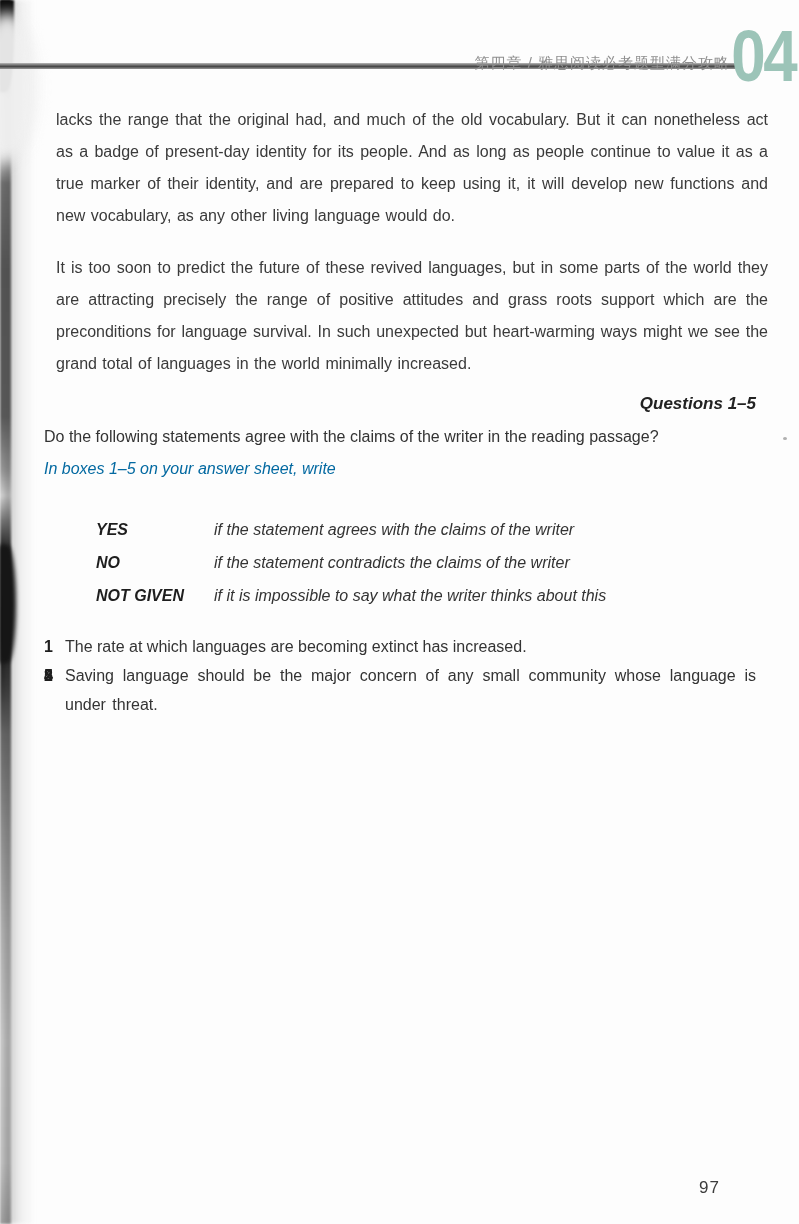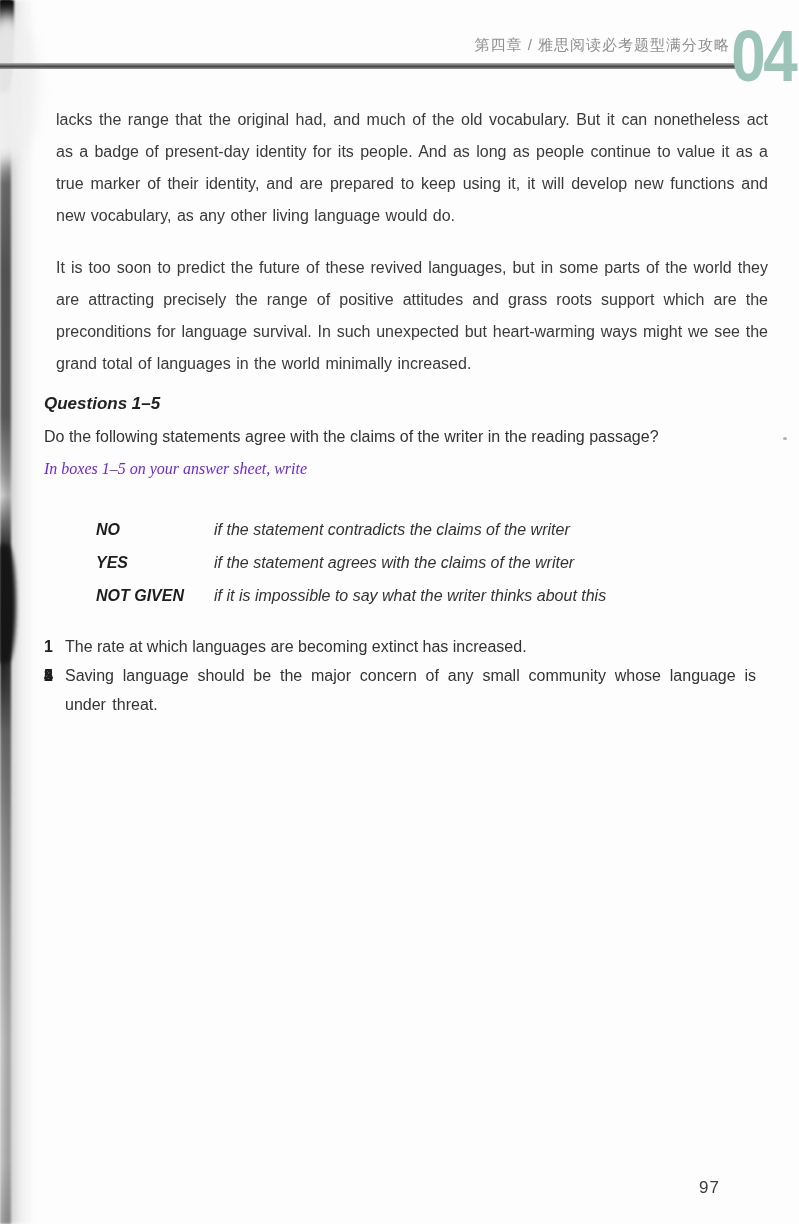--- a/index.html
+++ b/index.html
@@ -44,21 +44,21 @@
     position: absolute; left: -24px; top: 12px; width: 62px; height: 150px;
     background: #f0f0f0; border-radius: 50%; filter: blur(7px); opacity: 0.95;
   }
   .speck {
     position: absolute; left: 783px; top: 437px; width: 4px; height: 3px;
     background: #8e8e8e; border-radius: 50%; opacity: 0.7;
   }
 
   
   .chapter-title {
-    position: absolute; top: 36px; right: 69px;
+    position: absolute; top: 54px; right: 69px;
     font-size: 15px; letter-spacing: 1px; color: #8f8f8f;
     font-family: "Liberation Sans", sans-serif;
     white-space: nowrap;
   }
   .chapter-number {
     position: absolute; top: 20px; right: 4px;
     font-size: 72px; line-height: 72px; font-weight: 700;
     color: #9cc4b8; letter-spacing: -3px;
     transform: scaleX(0.86); transform-origin: top right;
     filter: blur(0.4px);
@@ -73,24 +73,24 @@
   .content { position: absolute; left: 44px; width: 712px; }
   .passage-para {
     text-align: justify;
     font-size: 16px; line-height: 32px; word-spacing: 1px; color: #3a3a3a; margin-left: 12px;
   }
   .para1 { top: 104px; }
   .para2 { top: 252px; }
 
   .q-heading {
     top: 394px;
-    font-size: 17px; font-weight: 700; font-style: italic; color: #222;
+    font-size: 17px; font-weight: 700; font-style: italic; color: #222; text-align: right;
   }
   .q-instruction { top: 428px; font-size: 16px; color: #333; }
-  .q-sub-instruction { top: 460px; font-size: 16px; font-style: italic; color: #6d28d9; font-family: Liberation Serif, serif; }
+  .q-sub-instruction { top: 460px; font-size: 16px; font-style: italic; color: #0369a1; }
 
   .answer-key { top: 513px; padding-left: 52px; }
   .answer-key-row { display: flex; line-height: 33px; font-size: 16px; }
   .answer-key-label {
     width: 118px; flex: 0 0 118px;
     font-weight: 700; font-style: italic; color: #1e1e1e;
   }
   .answer-key-desc { font-style: italic; color: #333; }
 
   .statements { top: 632px; }
@@ -121,26 +121,26 @@
 
   <p class="content passage-para para1" style="position:absolute;">lacks the range that the original had, and much of the old vocabulary. But it can nonetheless act as a badge of present-day identity for its people. And as long as people continue to value it as a true marker of their identity, and are prepared to keep using it, it will develop new functions and new vocabulary, as any other living language would do.</p>
   <p class="content passage-para para2" style="position:absolute;">It is too soon to predict the future of these revived languages, but in some parts of the world they are attracting precisely the range of positive attitudes and grass roots support which are the preconditions for language survival. In such unexpected but heart-warming ways might we see the grand total of languages in the world minimally increased.</p>
 
   <div class="content q-heading" style="position:absolute;">Questions 1–5</div>
   <div class="content q-instruction" style="position:absolute;">Do the following statements agree with the claims of the writer in the reading passage?</div>
   <div class="content q-sub-instruction" style="position:absolute;">In boxes 1–5 on your answer sheet, write</div>
 
   <div class="content answer-key" style="position:absolute;">
     <div class="answer-key-row">
+      <span class="answer-key-label">YES</span>
+      <span class="answer-key-desc">if the statement agrees with the claims of the writer</span>
+    </div>
+    <div class="answer-key-row">
       <span class="answer-key-label">NO</span>
       <span class="answer-key-desc">if the statement contradicts the claims of the writer</span>
-    </div>
-    <div class="answer-key-row">
-      <span class="answer-key-label">YES</span>
-      <span class="answer-key-desc">if the statement agrees with the claims of the writer</span>
     </div>
     <div class="answer-key-row">
       <span class="answer-key-label">NOT GIVEN</span>
       <span class="answer-key-desc">if it is impossible to say what the writer thinks about this</span>
     </div>
   </div>
 
   <div class="content statements" style="position:absolute;">
     <div class="statement">
       <span class="statement-number">1</span>

